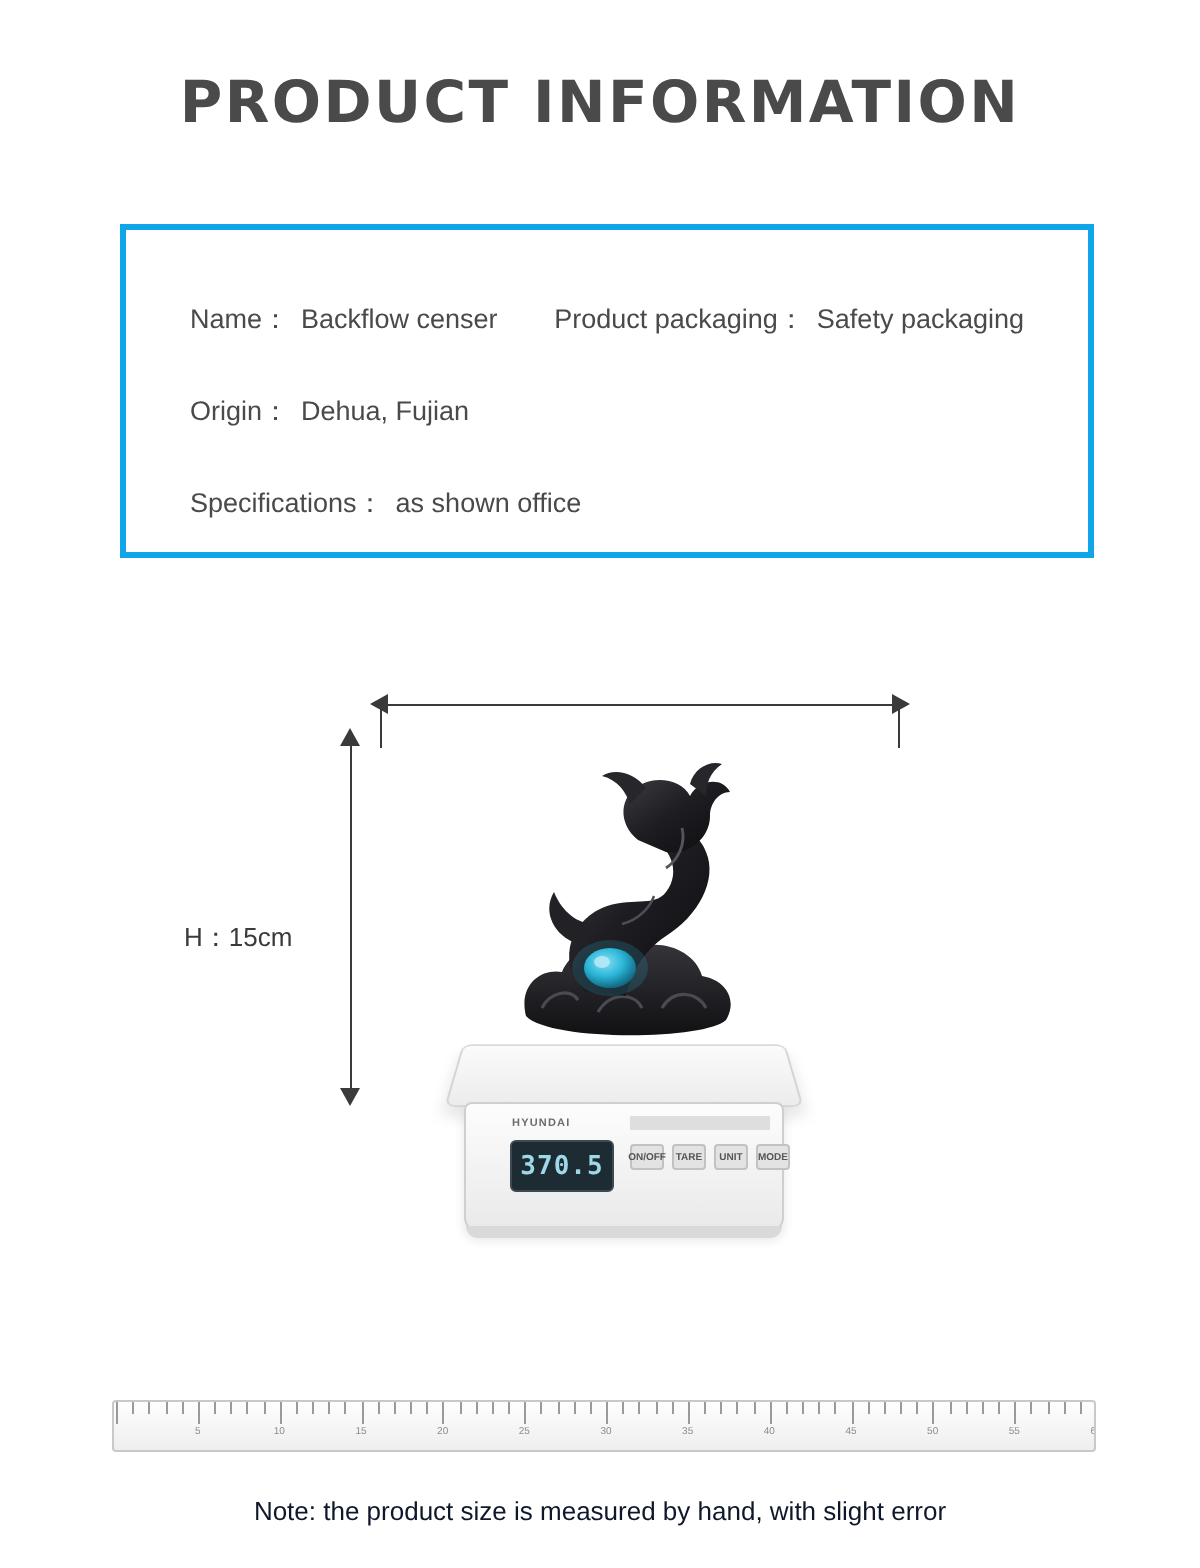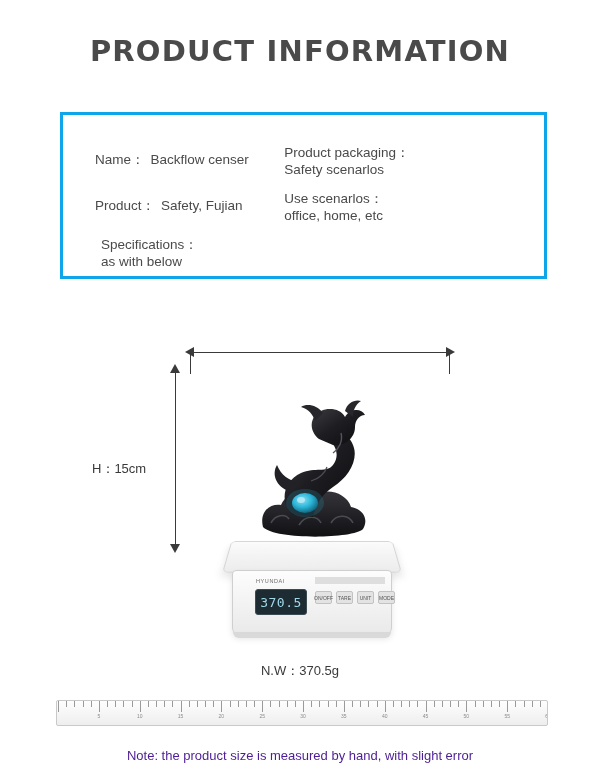--- a/index.html
+++ b/index.html
@@ -44,21 +44,21 @@
     height: 46px;
     align-items: center;
   }
   .info-cell {
     display: flex;
     align-items: baseline;
     font-size: 13.5px;
     color: #4a4a4a;
   }
   .info-cell.left { width: 196px; }
-  .info-cell.right { width: 250px; flex-direction: column; }
+  .info-cell.right { width: 250px; }
   .info-label {
     white-space: nowrap;
   }
   .info-value {
     white-space: nowrap;
     margin-left: 6px;
   }
 
   
   .measure-area {
@@ -152,23 +152,24 @@
     top: 130px;
     font-size: 13px;
     color: #3a3a3a;
     white-space: nowrap;
   }
 
   
   .scale-wrap {
     position: absolute;
     left: 205px;
-    top: 45px;
+    top: 26px;
     width: 215px;
     height: 300px;
+    font-weight: bold;
   }
   
   .scale-body {
     position: absolute;
     left: 27px;
     top: 195px;
     width: 160px;
     height: 65px;
     background: linear-gradient(#fdfdfd, #e9e9e9);
     border: 1px solid #cfcfcf;
@@ -306,56 +307,52 @@
   }
 
   
   .footer-note {
     position: absolute;
     left: 0;
     top: 748px;
     width: 600px;
     text-align: center;
     font-size: 13px;
-    color: #4c1d95;
+    color: #0f172a;
   }
 </style>
 </head>
 <body>
 
 <h1 class="page-title">PRODUCT INFORMATION</h1>
 
 <div class="info-box">
 
   <div class="info-row">
     <div class="info-cell left">
       <span class="info-label">Name：</span>
       <span class="info-value">Backflow censer</span>
     </div>
     <div class="info-cell right">
       <span class="info-label">Product packaging：</span>
-      <span class="info-value">Safety scenarlos</span>
+      <span class="info-value">Safety packaging</span>
     </div>
   </div>
 
   <div class="info-row">
     <div class="info-cell left">
-      <span class="info-label">Product：</span>
-      <span class="info-value">Safety, Fujian</span>
-    </div>
-    <div class="info-cell right">
-      <span class="info-label">Use scenarlos：</span>
-      <span class="info-value">office, home, etc</span>
+      <span class="info-label">Origin：</span>
+      <span class="info-value">Dehua, Fujian</span>
     </div>
   </div>
 
   <div class="info-row">
     <div class="info-cell right">
       <span class="info-label">Specifications：</span>
-      <span class="info-value">as with below</span>
+      <span class="info-value">as shown office</span>
     </div>
   </div>
 
 </div>
 
 <div class="measure-area">
 
   <div class="dim-top-line"></div>
   <div class="arrow arrow-left"></div>
   <div class="arrow arrow-right"></div>
@@ -427,21 +424,20 @@
       <div class="scale-buttons">
         <div class="scale-btn">ON/OFF</div>
         <div class="scale-btn">TARE</div>
         <div class="scale-btn">UNIT</div>
         <div class="scale-btn">MODE</div>
       </div>
     </div>
 
   </div>
 
-  <div class="nw-label">N.W：370.5g</div>
 </div>
 
 <div class="ruler">
   <div class="ticks">
       <div class="tick" style="left: 1px; height: 11px;"></div>
       <div class="tick" style="left: 9.16667px; height: 6px;"></div>
       <div class="tick" style="left: 17.3333px; height: 6px;"></div>
       <div class="tick" style="left: 25.5px; height: 6px;"></div>
       <div class="tick" style="left: 33.6667px; height: 6px;"></div>
       <div class="tick" style="left: 41.8333px; height: 11px;"></div>

